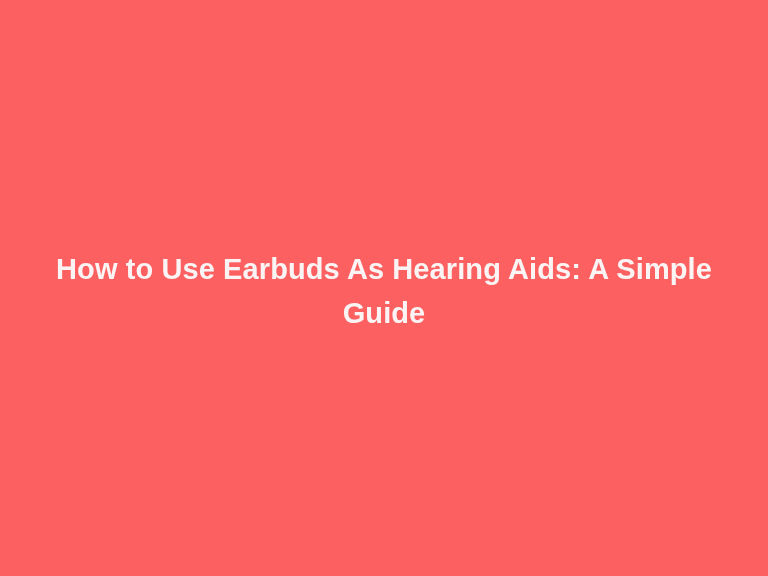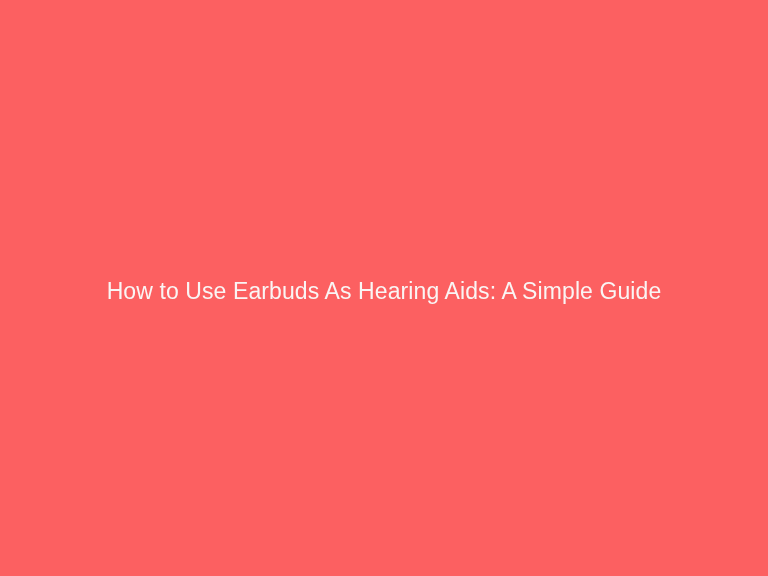--- a/index.html
+++ b/index.html
@@ -30,22 +30,22 @@
     margin: 0 auto;
     padding: 0 16px;
     box-sizing: border-box;
     
     transform: translateY(3px);
   }
 
   .card-title {
     margin: 0;
     font-family: "Liberation Sans", sans-serif;
-    font-size: 23px;
-    font-weight: 400;
+    font-size: 29px;
+    font-weight: 700;
     line-height: 44px;
     letter-spacing: 0.1px;
     text-align: center;
     color: #faf5f4;
     word-wrap: break-word;
   }
 </style>
 </head>
 <body>
 

